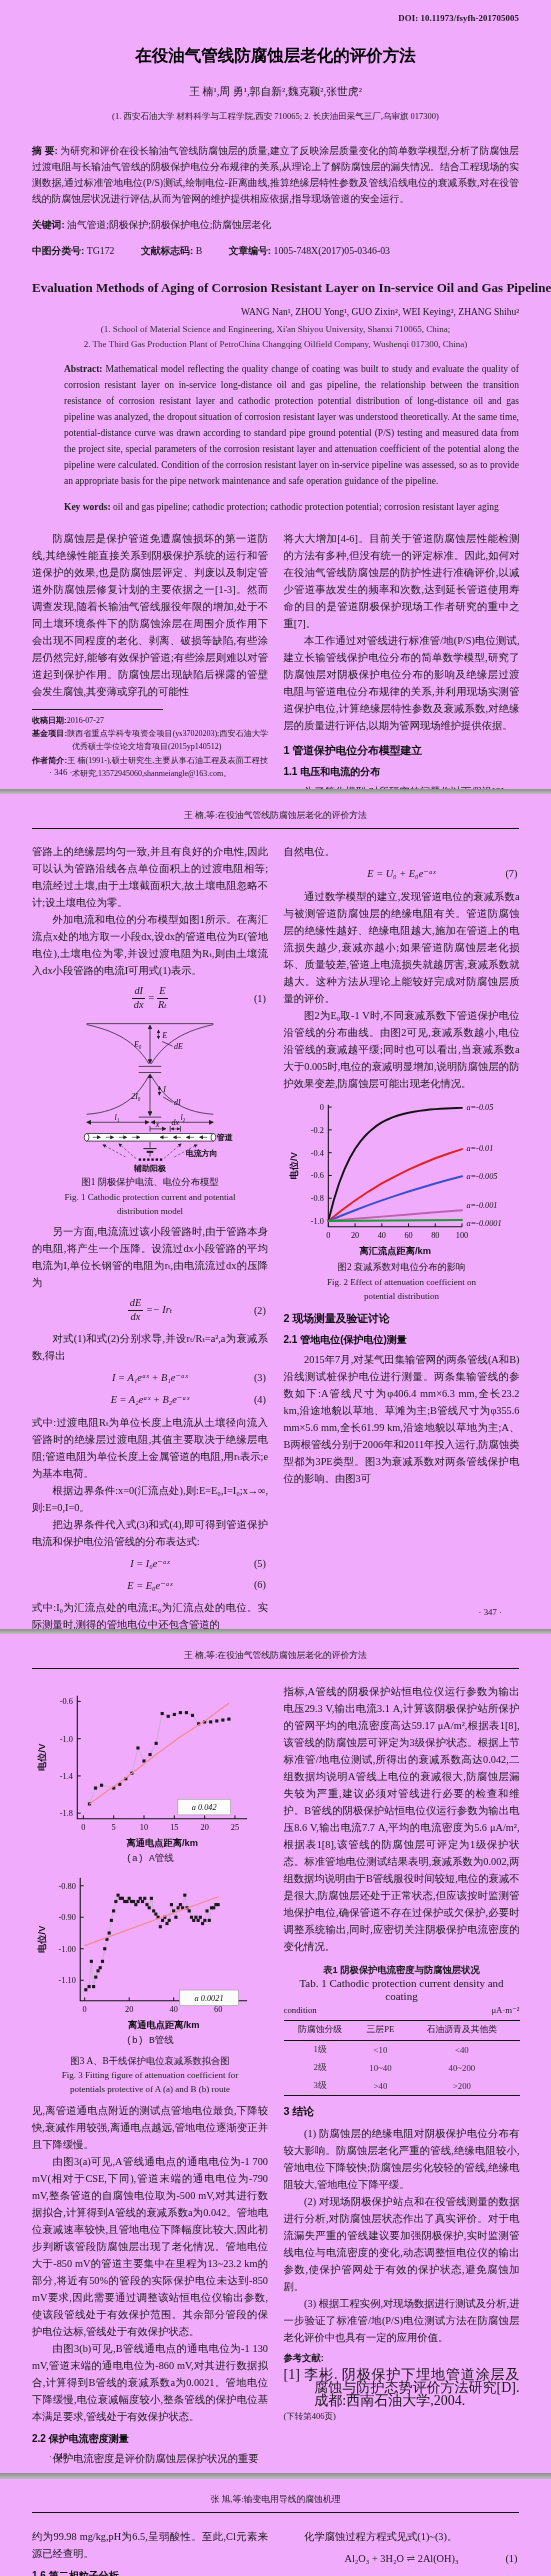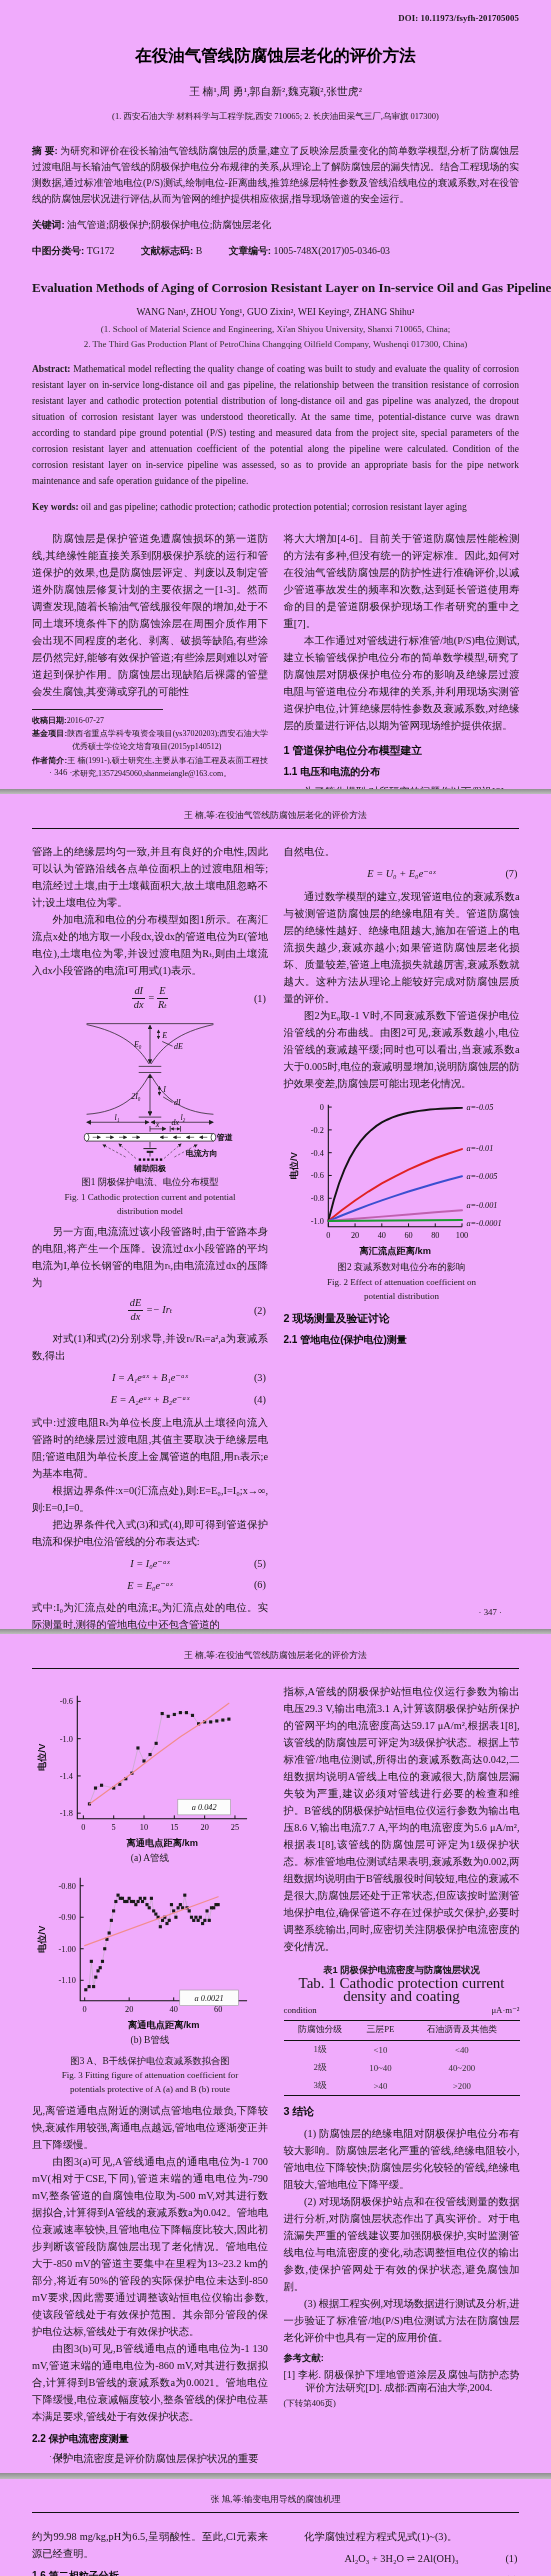--- a/index.html
+++ b/index.html
@@ -13,23 +13,23 @@
 
   .doi{ text-align:right;font-size:8.8px;font-weight:bold;letter-spacing:0.1px;}
   .title-zh{text-align:center;font-family:"Liberation Sans","DejaVu Sans",sans-serif;font-weight:bold;font-size:16.5px;margin:21.6px 0 0;color:#000;}
   .authors-zh{text-align:center;font-size:10.8px;margin-top:18.5px;}
   .affil-zh{text-align:center;font-size:8.5px;margin-top:11.3px;}
   .absblock{margin-top:20.6px;font-size:9.8px;line-height:16px;text-align:justify;}
   .absblock .lab,.kwline .lab,.clcline .lab{font-family:"Liberation Sans","DejaVu Sans",sans-serif;font-weight:bold;}
   .kwline,.clcline{font-size:9.8px;line-height:16px;margin-top:2.1px;}
   .clcline .gap{display:inline-block;width:24px;}
   .title-en{text-align:center;font-weight:bold;font-size:13px;margin-top:20.6px;white-space:nowrap;}
-  .authors-en{text-align:center;font-size:9.5px;margin-top:11.3px;}
+  .authors-en{text-align:right;font-size:9.5px;margin-top:11.3px;}
   .affil-en{text-align:center;font-size:9px;color:#333;margin-top:5.2px;line-height:15px;}
-  .en-abs{margin-top:9.3px;font-size:9.5px;line-height:16px;text-align:justify;color:#222;}
+  .en-abs{margin-top:9.3px;font-size:9.5px;line-height:16px;text-align:justify;color:#222;margin-left:32px;}
   .en-abs .lab{font-weight:bold;}
 
   .cols{display:flex;gap:15.5px;margin-top:15.5px;}
   .col{width:236px;flex:0 0 236px;}
   p.b{font-size:10.3px;line-height:17px;text-align:justify;margin:0;color:#191919;}
   p.ind{text-indent:2em;}
   .h1{font-family:"Liberation Sans","DejaVu Sans",sans-serif;font-weight:bold;font-size:10.8px;margin:9.3px 0 5.2px;color:#0d0d0d;}
   .h2{font-family:"Liberation Sans","DejaVu Sans",sans-serif;font-weight:bold;font-size:10px;margin:7.2px 0 4.1px;color:#0d0d0d;}
 
   .fnrule{width:131px;border:0;border-top:0.8px solid #222;margin:8.2px 0 4.1px;}
@@ -45,34 +45,34 @@
   .eq{position:relative;margin:6.2px 0;text-align:center;font-style:italic;font-size:10.3px;line-height:15.5px;}
   .eq .eqno{position:absolute;right:2.1px;top:50%;transform:translateY(-50%);font-style:normal;}
   .frac{display:inline-flex;flex-direction:column;vertical-align:middle;text-align:center;line-height:1.25;}
   .frac .fn2{border-bottom:0.8px solid #1a1a1a;padding:0 2.1px;}
   .eq.chem{font-style:normal;}
 
   figure{margin:5.2px 0;text-align:center;}
   figure svg{display:block;margin:0 auto;}
   .cap{font-size:9.3px;line-height:14.4px;margin-top:2.1px;}
   .capen{font-size:9px;line-height:14px;color:#222;}
-  .subcap{font-size:9.5px;line-height:15.5px;margin:1px 0 5.2px;}
+  .subcap{font-size:9.5px;line-height:15.5px;margin:1px 0 5.2px;font-family:Liberation Mono, monospace;}
 
   .tblwrap{margin:7.2px 0 3.1px;}
   .tcap{text-align:center;font-family:"Liberation Sans","DejaVu Sans",sans-serif;font-weight:bold;font-size:9.3px;line-height:14.4px;}
-  .tcapen{text-align:center;font-size:15px;line-height:13.4px;}
+  .tcapen{text-align:center;font-size:11px;line-height:13.4px;}
   .tcap2{position:relative;font-size:8.8px;line-height:13.4px;text-align:left;}
   .tcap2 .unit{position:absolute;right:0;top:0;}
   table.tbl{width:100%;border-collapse:collapse;font-size:8.8px;margin-top:3.1px;}
   table.tbl th{font-weight:normal;border-top:1.3px solid #111;border-bottom:0.8px solid #111;padding:3.1px 1px;text-align:center;}
   table.tbl td{padding:3.1px 1px;text-align:center;color:#333;}
   table.tbl tr:last-child td{border-bottom:1.3px solid #111;}
 
   .reflab{font-family:"Liberation Sans","DejaVu Sans",sans-serif;font-weight:bold;font-size:9.3px;margin:6.2px 0 3.1px;}
-  p.ref{font-size:10px;line-height:13px;text-align:justify;padding-left:2.2em;text-indent:-2.2em;margin:0 0 1px;}
+  p.ref{font-size:14px;line-height:13px;text-align:justify;padding-left:2.2em;text-indent:-2.2em;margin:0 0 1px;}
   .turn{font-size:8.5px;margin-top:4.1px;}
 
   svg text{font-family:"Liberation Serif","DejaVu Serif",serif;fill:#111;}
   .tk{font-size:17px;}
   .axl{font-size:19px;font-weight:bold;font-family:"Liberation Sans","DejaVu Sans",sans-serif;}
   .slab{font-size:17px;font-style:italic;}
   .var{font-style:italic;font-size:17px;}
   .zhlab{font-family:"Liberation Sans","DejaVu Sans",sans-serif;font-weight:bold;font-size:17px;}
 </style>
 </head>
@@ -290,20 +290,21 @@
             <text transform="translate(20,141) rotate(-90)" text-anchor="middle" class="axl">电位/V</text>
           </svg>
         <figcaption>
           <div class="cap">图2 衰减系数对电位分布的影响</div>
           <div class="capen">Fig. 2 Effect of attenuation coefficient on</div>
           <div class="capen">potential distribution</div>
         </figcaption>
       </figure>
       <div class="h1">2 现场测量及验证讨论</div>
       <div class="h2">2.1 管地电位(保护电位)测量</div>
+      <p class="b ind">2015年7月,对某气田集输管网的两条管线(A和B)沿线测试桩保护电位进行测量。两条集输管线的参数如下:A管线尺寸为φ406.4 mm×6.3 mm,全长23.2 km,沿途地貌以草地、草滩为主;B管线尺寸为φ355.6 mm×5.6 mm,全长61.99 km,沿途地貌以草地为主;A、B两根管线分别于2006年和2011年投入运行,防腐蚀类型都为3PE类型。图3为衰减系数对两条管线保护电位的影响。由图3可</p>
     </div>
   </div>
   <div class="pno pno-r">· 347 ·</div>
 </section>
 
 <div class="page-sep"></div>
 
 <section class="page" id="page-3">
   <div class="phead">王 楠,等:在役油气管线防腐蚀层老化的评价方法</div>
   <hr class="phead-rule">

